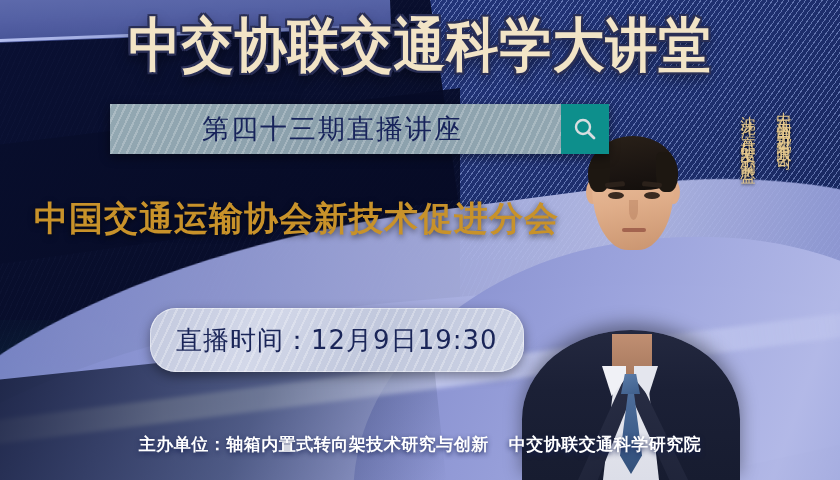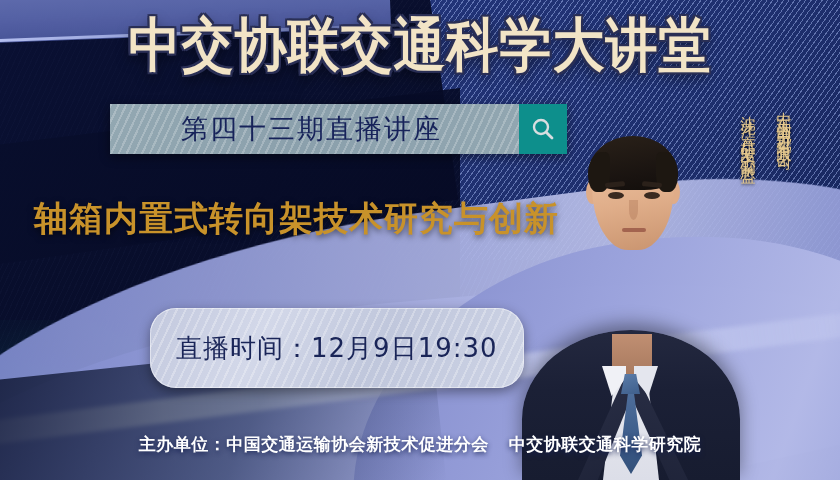--- a/index.html
+++ b/index.html
@@ -116,21 +116,21 @@
     text-shadow:
       2px 0 0 #2a2f55, -2px 0 0 #2a2f55, 0 2px 0 #2a2f55, 0 -2px 0 #2a2f55,
       2px 2px 0 #2a2f55, -2px 2px 0 #2a2f55, 2px -2px 0 #2a2f55, -2px -2px 0 #2a2f55,
       0 5px 12px rgba(0,0,0,.55);
     transform:scaleY(1.12);
     z-index:6;
   }
 
   
   .episode-bar{
-    position:absolute;left:110px;top:104px;width:457px;height:50px;
+    position:absolute;left:110px;top:104px;width:499px;height:50px;
     display:flex;align-items:stretch;
     background:linear-gradient(115deg,#93a8b2 0%,#8ba0ac 45%,#93a8b2 100%);
     box-shadow:0 3px 10px rgba(0,0,0,.45);
     z-index:7;
     overflow:hidden;
   }
   .episode-bar::before{
     content:"";position:absolute;inset:0;
     background:repeating-linear-gradient(115deg,
       rgba(255,255,255,0.22) 0px, rgba(255,255,255,0.22) 2px,
@@ -155,21 +155,21 @@
     color:#c8922a;
     text-shadow:0 2px 6px rgba(0,0,0,.6);
     z-index:7;
   }
 
   
   .time-pill{
     position:absolute;left:150px;top:308px;
     min-width:300px;height:48px;
     display:flex;align-items:center;justify-content:center;
-    padding:16px 26px;
+    padding:8px 26px;
     border-radius:26px;
     background:linear-gradient(115deg,#c3c9de 0%,#d3d8e9 30%,#c0c7dc 60%,#cdd3e5 100%);
     box-shadow:0 4px 12px rgba(0,0,0,.4), inset 0 0 0 1px rgba(255,255,255,.45);
     color:#1a2558;font-size:26px;letter-spacing:1px;
     z-index:7;overflow:hidden;
   }
   .time-pill::before{
     content:"";position:absolute;inset:0;
     background:repeating-linear-gradient(115deg,
       rgba(255,255,255,0.28) 0px, rgba(255,255,255,0.28) 2px,
@@ -331,26 +331,26 @@
     <div class="search-btn">
       <span>
         <svg width="26" height="26" viewBox="0 0 26 26" aria-hidden="true">
           <circle cx="11" cy="11" r="7" fill="none" stroke="#d8dde0" stroke-width="2.4"></circle>
           <line x1="16.2" y1="16.2" x2="22" y2="22" stroke="#d8dde0" stroke-width="2.8" stroke-linecap="round"></line>
         </svg>
       </span>
     </div>
   </div>
 
-  <div class="topic">轴箱内置式转向架技术研究与创新</div>
+  <div class="topic">中国交通运输协会新技术促进分会</div>
 
   <div class="time-pill">
     <span>直播时间：12月9日19:30</span>
   </div>
 
   <div class="vtext vtext-company">中车株洲电力机车有限公司</div>
   <div class="vtext vtext-speaker">沈龙江 产品研发中心副总监</div>
 
   <div class="footer">
-    <span class="f1">主办单位：中国交通运输协会新技术促进分会</span><span class="f2">中交协联交通科学研究院</span>
+    <span class="f1">主办单位：轴箱内置式转向架技术研究与创新</span><span class="f2">中交协联交通科学研究院</span>
   </div>
 
 </div>
 
 </body></html>

